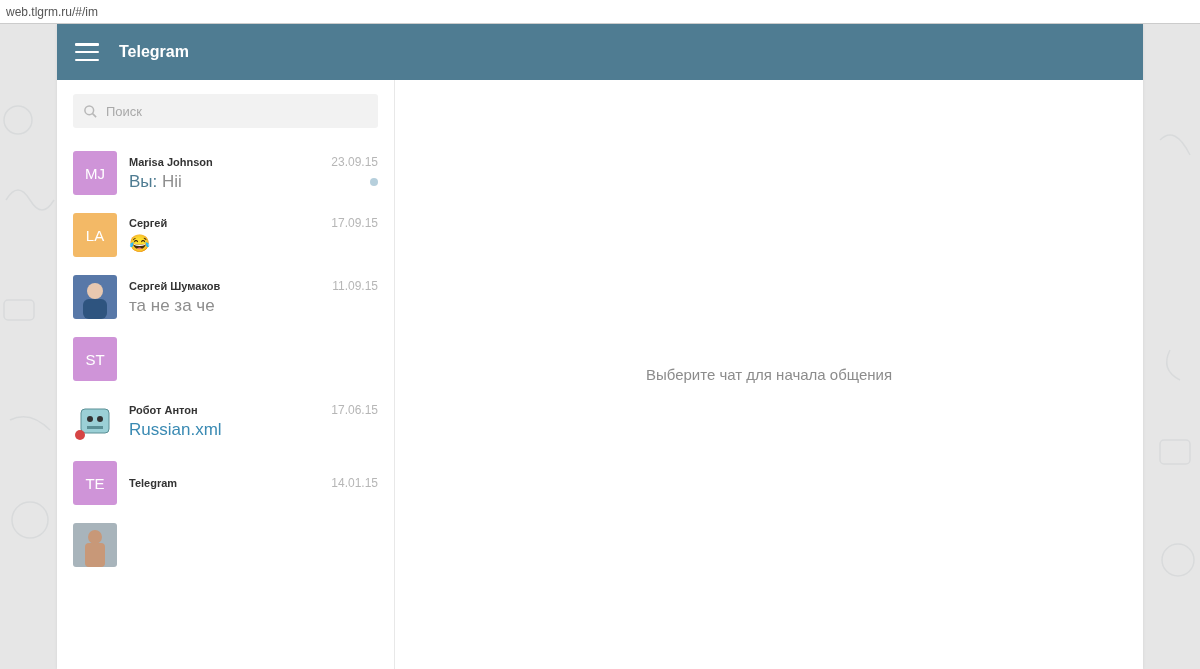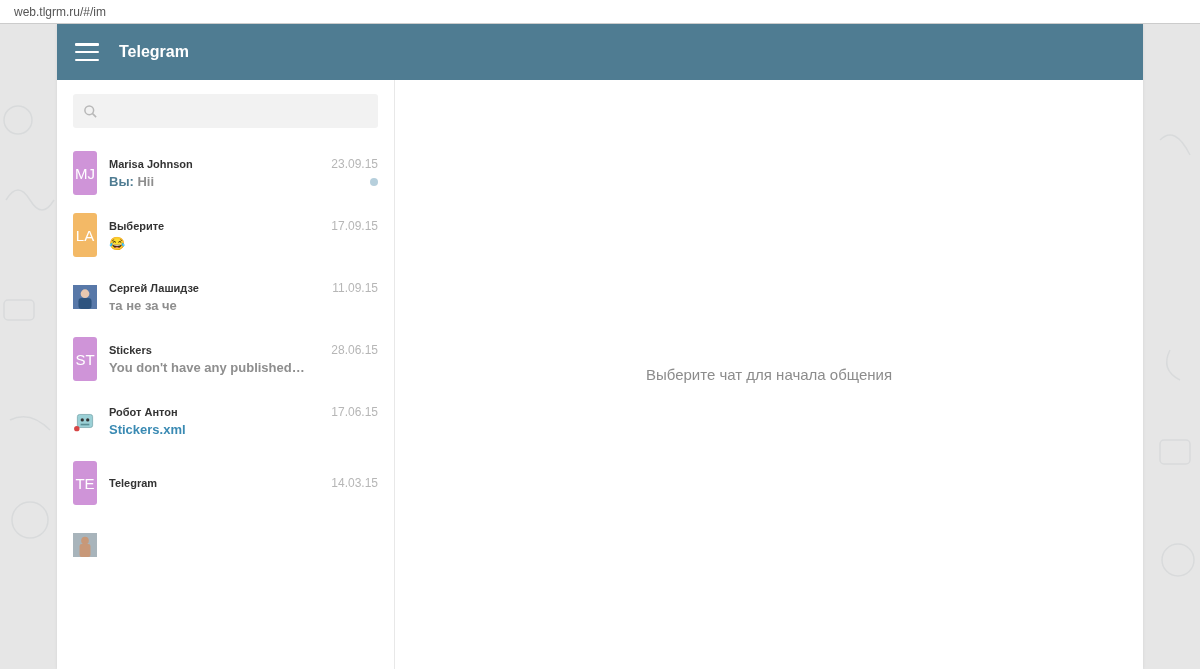--- a/index.html
+++ b/index.html
@@ -2,54 +2,54 @@
 <html><head>
 <meta charset="utf-8">
 <style>
 * { margin: 0; padding: 0; box-sizing: border-box; }
 body { font-family: "Segoe UI", Arial, sans-serif; background: #e6e6e6; width: 1200px; height: 669px; overflow: hidden; position: relative; }
 
 
 .bg-doodle { position: absolute; inset: 0; background: #e6e6e6; z-index: 0; overflow: hidden; }
 .bg-doodle svg { position: absolute; opacity: 0.18; }
 
-.browser-bar { height: 24px; background: #fff; border-bottom: 1px solid #ccc; display: flex; align-items: center; padding: 0 14px; font-size: 12px; color: #555; position: relative; z-index: 10; }
+.browser-bar { height: 24px; background: #fff; border-bottom: 1px solid #ccc; display: flex; align-items: center; padding: 0 6px; font-size: 12px; color: #555; position: relative; z-index: 10; }
 .browser-bar .url { flex: 1; }
 
 .app { position: absolute; top: 24px; left: 57px; width: 1086px; height: 645px; background: #a16207; z-index: 5; display: flex; flex-direction: column; box-shadow: 0 0 3px rgba(0,0,0,0.08); }
 
 .header { height: 56px; background: #4f7c92; display: flex; align-items: center; padding: 0 18px; color: #fff; }
 .hamburger { width: 24px; height: 18px; display: flex; flex-direction: column; justify-content: space-between; cursor: pointer; margin-right: 20px; }
 .hamburger span { display: block; height: 2.5px; background: #fff; border-radius: 1px; }
 .header-title { font-size: 16px; font-weight: 600; }
 
 .body { flex: 1; display: flex; min-height: 0; }
 
 .sidebar { width: 338px; background: #fff; border-right: 1px solid #e8e8e8; display: flex; flex-direction: column; }
 .search-wrap { padding: 14px 16px; }
 .search { width: 100%; height: 34px; background: #f2f2f2; border-radius: 3px; display: flex; align-items: center; padding: 0 10px; }
 .search svg { flex-shrink: 0; margin-right: 8px; }
 .search input { border: none; background: transparent; outline: none; font-size: 13px; color: #999; flex: 1; }
 .search input::placeholder { color: #a9a9a9; }
 
 .chat-list { flex: 1; overflow: hidden; }
 .chat-item { display: flex; padding: 9px 16px; cursor: pointer; }
-.avatar { width: 24px; height: 44px; border-radius: 3px; flex-shrink: 0; margin-right: 12px; display: flex; align-items: center; justify-content: center; font-size: 15px; font-weight: 500; color: #fff; overflow: hidden; }
+.avatar { width: 44px; height: 44px; border-radius: 3px; flex-shrink: 0; margin-right: 12px; display: flex; align-items: center; justify-content: center; font-size: 15px; font-weight: 500; color: #fff; overflow: hidden; }
 .avatar.initials-mj { background: #cf94d8; }
 .avatar.initials-la { background: #f3b966; }
 .avatar.initials-st { background: #cf94d8; }
 .avatar.initials-te { background: #cf94d8; }
 .avatar.photo svg { width: 100%; height: 100%; }
 
 .chat-meta { flex: 1; min-width: 0; display: flex; flex-direction: column; justify-content: center; }
 .chat-top { display: flex; justify-content: space-between; align-items: baseline; }
 .chat-name { font-size: 11px; font-weight: 700; color: #333; white-space: nowrap; overflow: hidden; text-overflow: ellipsis; }
 .chat-time { font-size: 12px; color: #b6b6b6; margin-left: 8px; flex-shrink: 0; }
 .chat-bottom { display: flex; justify-content: space-between; align-items: center; margin-top: 3px; }
-.chat-preview { font-size: 13px; color: #8e8e8e; white-space: nowrap; overflow: hidden; text-overflow: ellipsis; font-weight: bold; }
+.chat-preview { font-size: 17px; color: #8e8e8e; white-space: nowrap; overflow: hidden; text-overflow: ellipsis; }
 .chat-preview .prefix { color: #4f7c92; }
 .chat-preview.link { color: #3a8ab3; }
 .chat-unread { width: 8px; height: 8px; background: #b6cfdc; border-radius: 50%; flex-shrink: 0; margin-left: 8px; }
 
 .main { flex: 1; background: #fff; display: flex; align-items: center; justify-content: center; }
 .main-placeholder { font-size: 15px; color: #8c8c8c; }
 </style>
 </head>
 <body>
 
@@ -84,20 +84,21 @@
   </div>
 
   <div class="body">
     <div class="sidebar">
       <div class="search-wrap">
         <div class="search">
           <svg width="15" height="15" viewBox="0 0 24 24" fill="none" stroke="#b8b8b8" stroke-width="2.4">
               <circle cx="10" cy="10" r="7"></circle>
               <line x1="15" y1="15" x2="21" y2="21"></line>
             </svg>
+          <input type="text" placeholder="Поиск" style="">
         </div>
       </div>
 
       <div class="chat-list" id="chat-list">
 
       <div class="chat-item">
             <div class="avatar initials-mj">MJ</div>
             <div class="chat-meta">
               <div class="chat-top">
                 <span class="chat-name">Marisa Johnson</span>
@@ -106,78 +107,69 @@
               <div class="chat-bottom">
                 <span class="chat-preview"><span class="prefix">Вы: </span>Hii</span>
                 <span class="chat-unread"></span>
               </div>
             </div>
           </div>
           <div class="chat-item">
             <div class="avatar initials-la">LA</div>
             <div class="chat-meta">
               <div class="chat-top">
-                <span class="chat-name">Выберите</span>
+                <span class="chat-name">Сергей</span>
                 <span class="chat-time">17.09.15</span>
               </div>
               <div class="chat-bottom">
                 <span class="chat-preview">😂</span>
               </div>
             </div>
           </div>
           <div class="chat-item">
             <div class="avatar photo">
               <svg viewBox="0 0 44 44">
                 <use href="#av-man1"></use>
               </svg>
             </div>
             <div class="chat-meta">
               <div class="chat-top">
-                <span class="chat-name">Сергей Лашидзе</span>
+                <span class="chat-name">Сергей Шумаков</span>
                 <span class="chat-time">11.09.15</span>
               </div>
               <div class="chat-bottom">
                 <span class="chat-preview">та не за че</span>
               </div>
             </div>
           </div>
           <div class="chat-item">
             <div class="avatar initials-st">ST</div>
-            <div class="chat-meta">
-              <div class="chat-top">
-                <span class="chat-name">Stickers</span>
-                <span class="chat-time">28.06.15</span>
-              </div>
-              <div class="chat-bottom">
-                <span class="chat-preview">You don't have any published…</span>
-              </div>
-            </div>
           </div>
           <div class="chat-item">
             <div class="avatar photo">
               <svg viewBox="0 0 44 44">
                 <use href="#av-robot"></use>
               </svg>
             </div>
             <div class="chat-meta">
               <div class="chat-top">
                 <span class="chat-name">Робот Антон</span>
                 <span class="chat-time">17.06.15</span>
               </div>
               <div class="chat-bottom">
-                <span class="chat-preview link">Stickers.xml</span>
+                <span class="chat-preview link">Russian.xml</span>
               </div>
             </div>
           </div>
           <div class="chat-item">
             <div class="avatar initials-te">TE</div>
             <div class="chat-meta">
               <div class="chat-top">
                 <span class="chat-name">Telegram</span>
-                <span class="chat-time">14.03.15</span>
+                <span class="chat-time">14.01.15</span>
               </div>
             </div>
           </div>
           <div class="chat-item">
             <div class="avatar photo">
               <svg viewBox="0 0 44 44">
                 <use href="#av-man3"></use>
               </svg>
             </div>
           </div>

